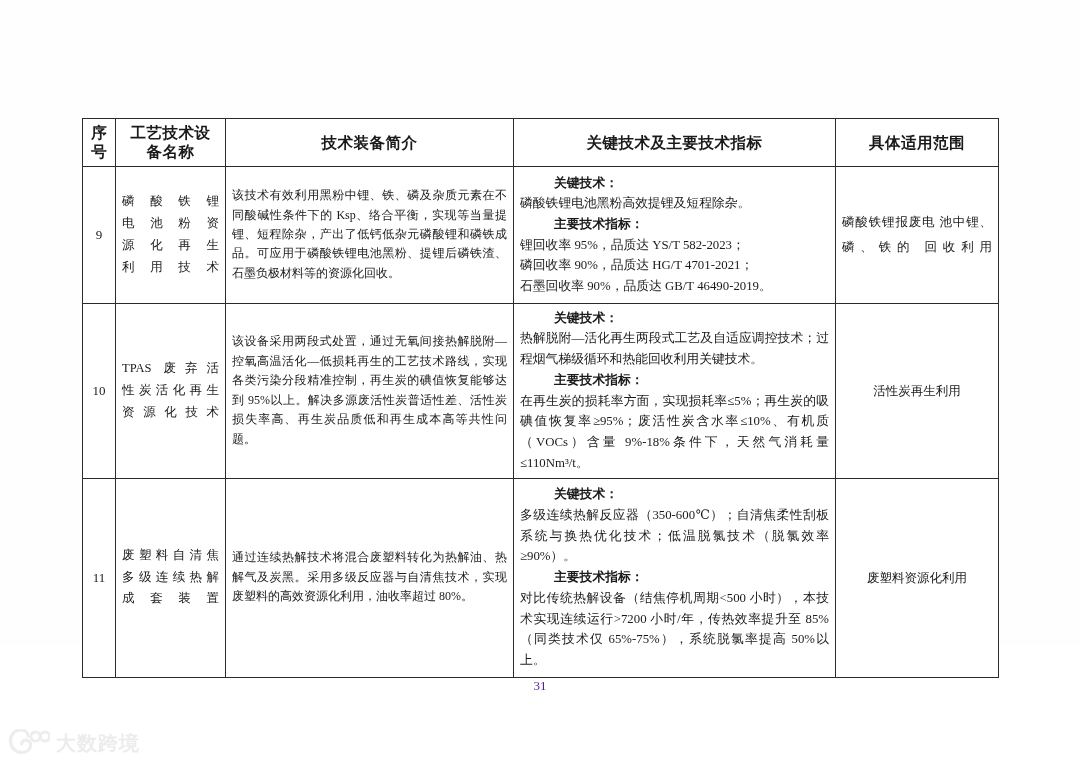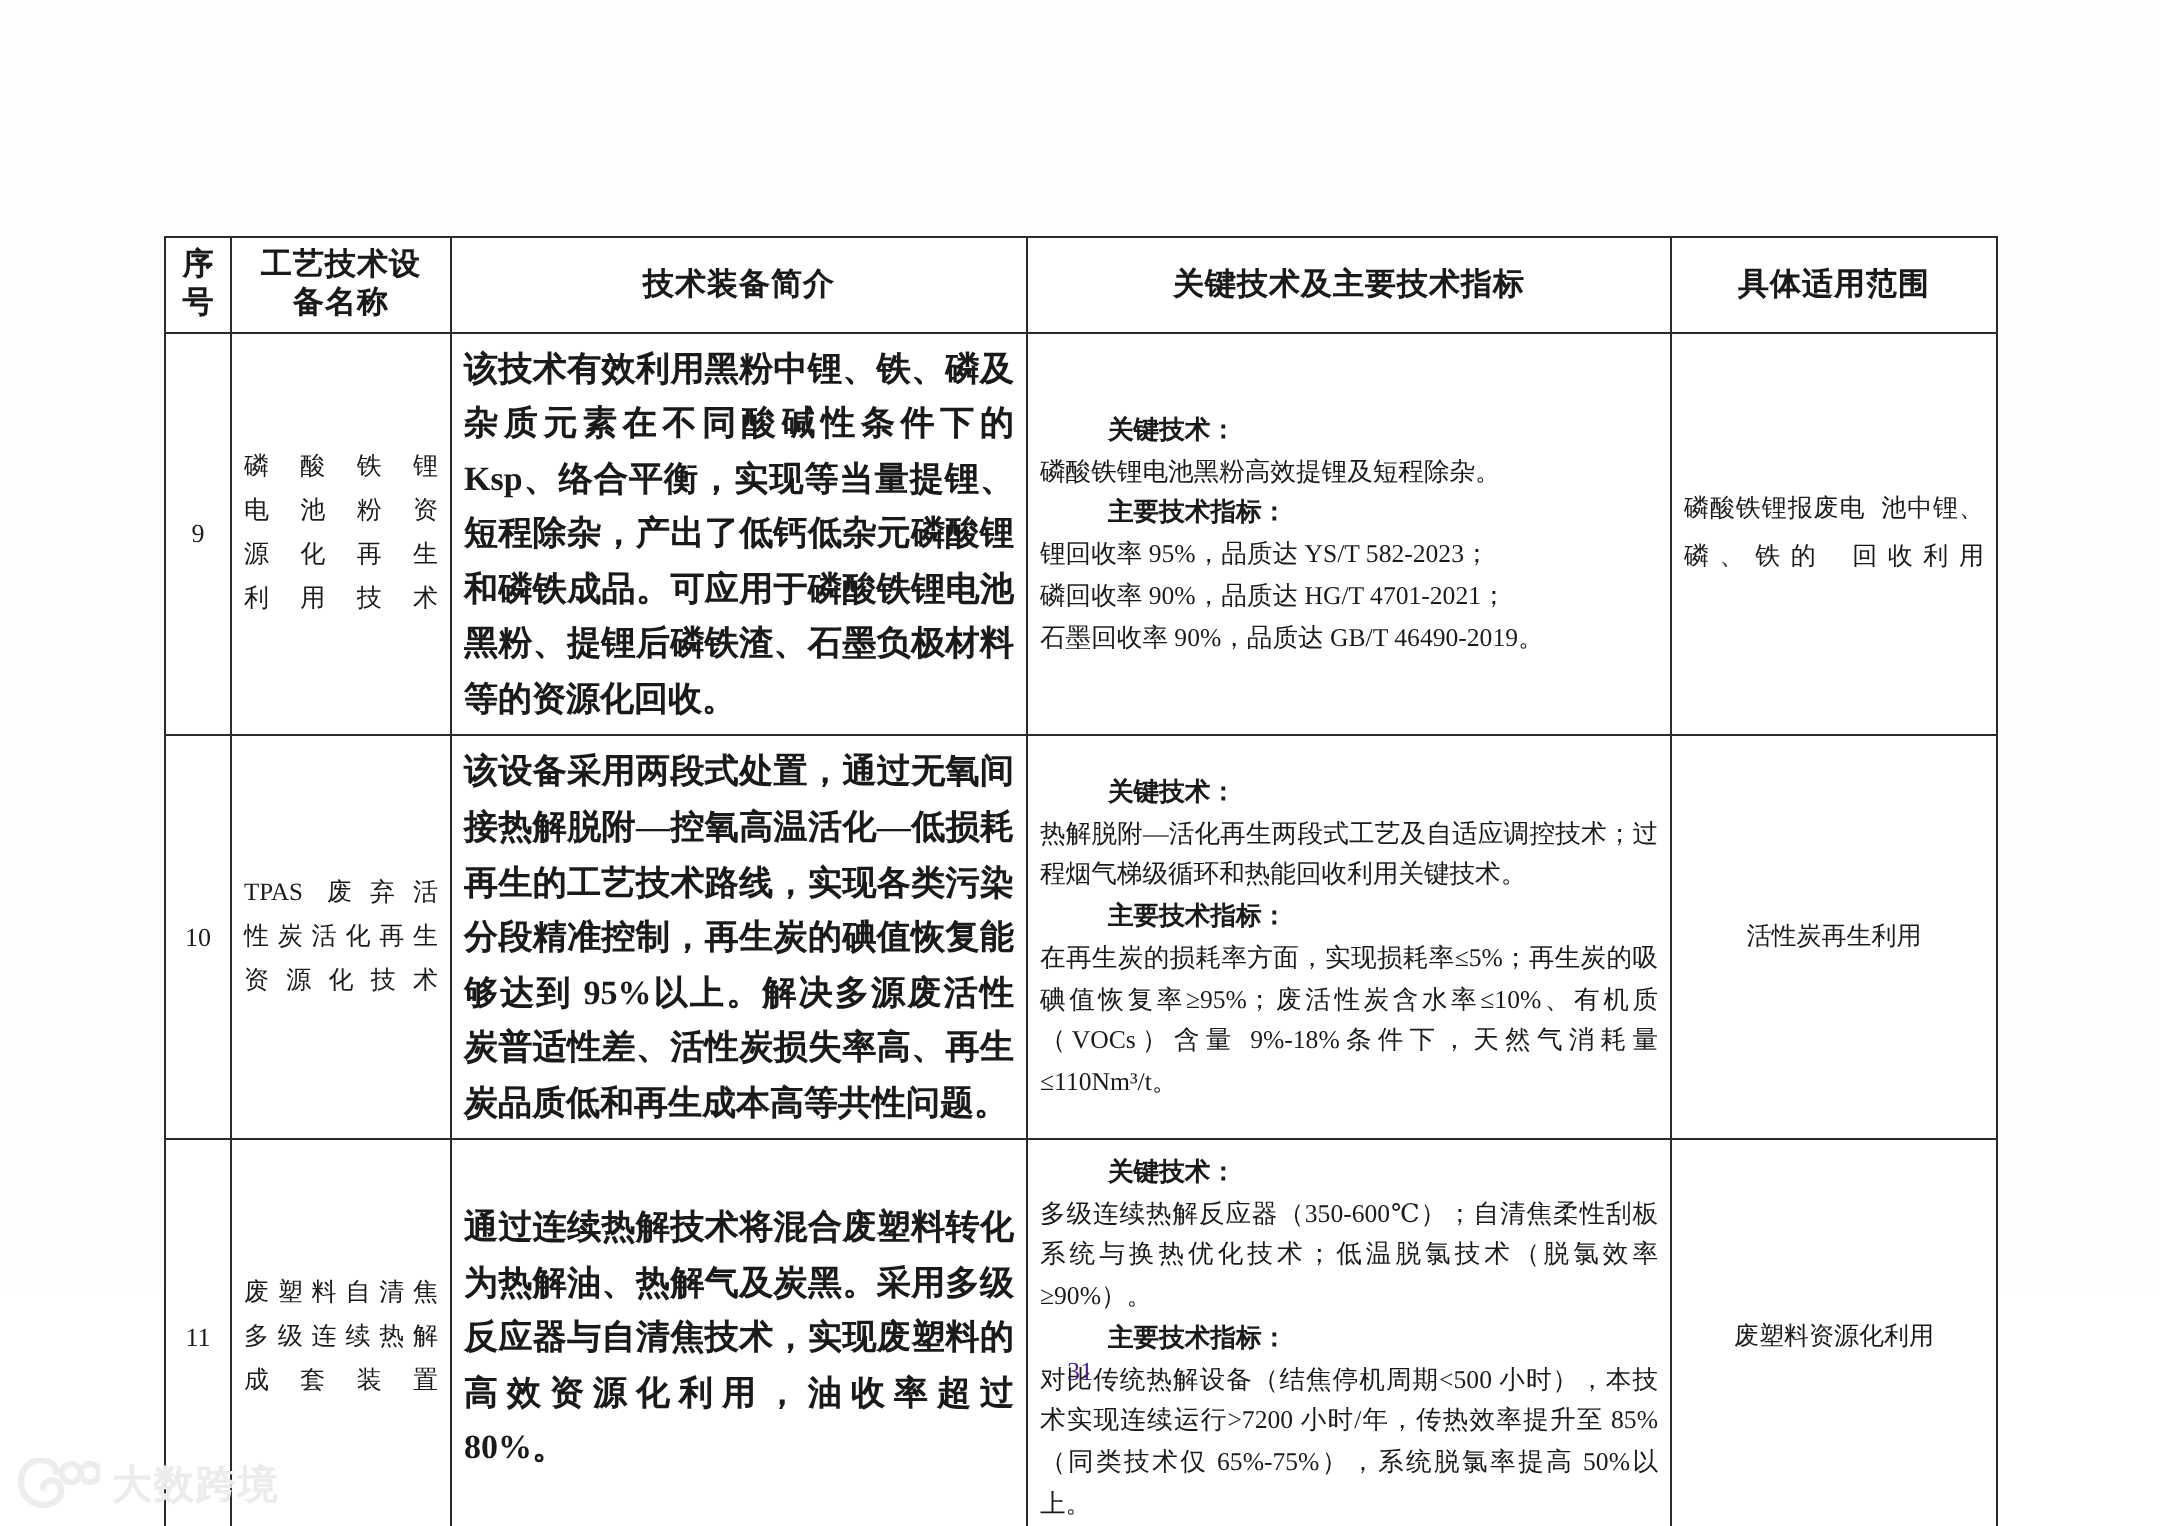--- a/index.html
+++ b/index.html
@@ -82,24 +82,23 @@
     font-family: Liberation Serif, serif;
   }
   td.name .nm {
     display: block;
     text-align: justify;
     text-align-last: justify;
   }
 
   td.desc {
     text-align: justify;
-    font-size: 17px;
+    font-size: 12px;
     line-height: 1.62;
     padding: 6px 8px;
-    font-weight: bold;
   }
 
   td.keytech {
     text-align: justify;
     font-size: 12.8px;
     line-height: 1.62;
     vertical-align: top;
     padding: 6px 7px;
   }
   td.keytech .lbl {
@@ -113,21 +112,20 @@
   td.keytech .ln {
     display: block;
   }
 
   td.scope {
     text-align: justify;
     text-align-last: justify;
     font-size: 12.5px;
     line-height: 1.95;
     padding: 4px 14px;
-    font-family: Liberation Mono, monospace;
   }
   td.scope.single {
     text-align: left;
     text-align-last: center;
     line-height: 1.6;
   }
 
   .row9  td { height: 128px; }
   .row10 td { height: 154px; }
   .row11 td { height: 190px; }

